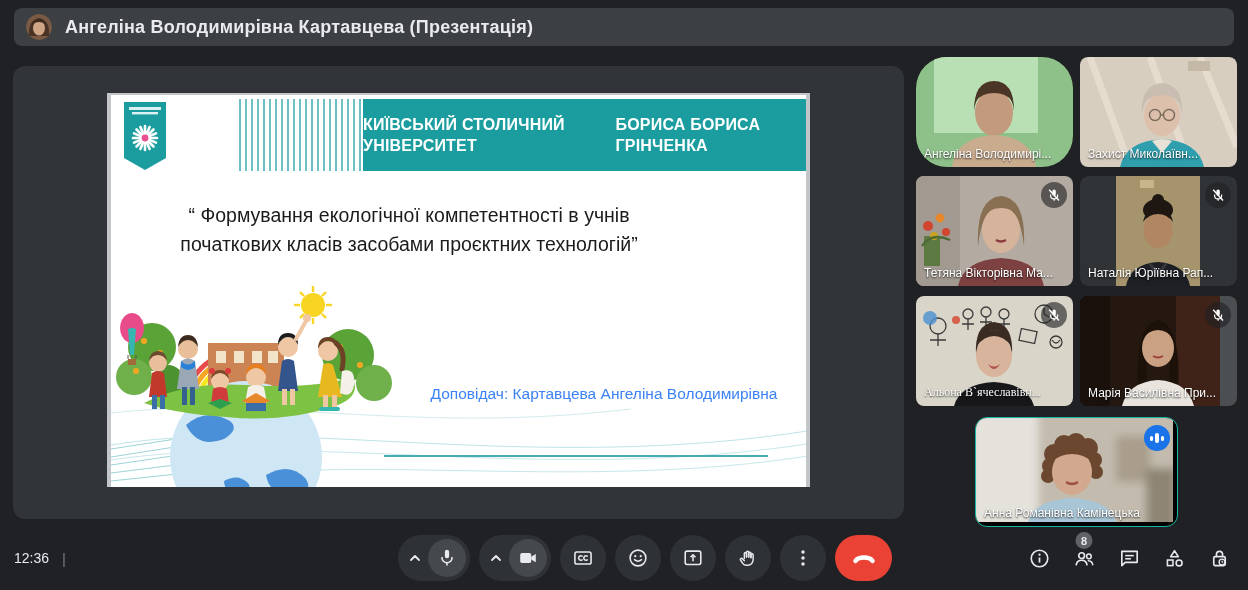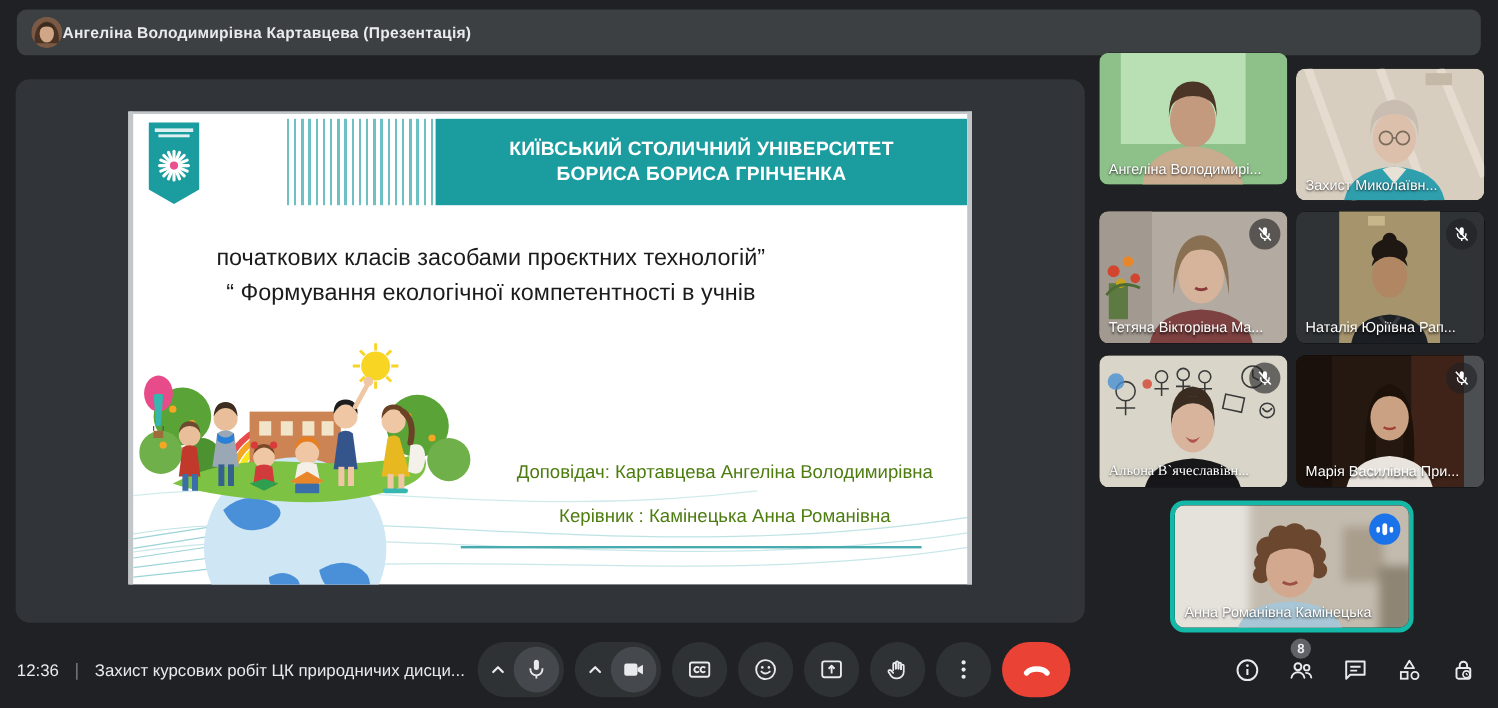--- a/index.html
+++ b/index.html
@@ -5,59 +5,59 @@
   * { margin:0; padding:0; box-sizing:border-box; }
   html,body { width:1248px; height:590px; background:#1f2124; overflow:hidden;
               font-family:"Liberation Sans", sans-serif; }
   .abs { position:absolute; }
 
   
   #top-bar { position:absolute; left:14px; top:8px; width:1220px; height:38px;
              background:#3c4043; border-radius:8px; display:flex; align-items:center; }
   #top-bar .avatar { width:26px; height:26px; border-radius:50%; overflow:hidden;
                      margin-left:12px; flex:0 0 auto; }
-  #top-bar .label { color:#e8eaed; font-size:13px; font-weight:700; 
+  #top-bar .label { color:#e8eaed; font-size:18px; font-weight:700; margin-left:13px;
                     letter-spacing:.2px; }
 
   
   #stage { position:absolute; left:13px; top:66px; width:891px; height:453px;
            background:#313438; border-radius:12px; }
   #slide { position:absolute; left:94px; top:27px; width:703px; height:394px;
            background:#ffffff; overflow:hidden;
            border-left:4px solid #c2c6c9; border-right:4px solid #c2c6c9;
            border-top:2px solid #c2c6c9; }
   #slide .teal-header { position:absolute; left:252px; top:4px; width:443px; height:72px;
-           background:#1b9da0; color:#ffffff; display:flex; flex-direction:column;
+           background:#1b9da0; color:#ffffff; display:flex; flex-direction:row;
            align-items:center; justify-content:center; 
            font-weight:700; font-size:16px; line-height:21px; letter-spacing:.2px; }
   #slide .stripes { position:absolute; left:128px; top:4px; width:124px; height:72px;
            background:repeating-linear-gradient(90deg, rgba(27,157,160,.75) 0 2px, transparent 2px 6px);
            opacity:.85; }
   #slide .logo { position:absolute; left:10px; top:5px; }
   #slide .title-block { position:absolute; left:48px; top:106px; width:500px;
            text-align:center; color:#1b1b1b; font-size:19.5px; line-height:28.5px;
            font-weight:500; }
   #slide .speaker-block { position:absolute; left:283px; top:290px; width:420px;
-           text-align:center; color:#4d7c0f; font-size:15.5px; font-weight:500; }
+           text-align:center; color:#3b82f6; font-size:15.5px; font-weight:500; }
   #slide .speaker-block .line1 { margin-bottom:19px; }
   #slide .speaker-underline { position:absolute; left:273px; top:360px; width:384px;
            height:2px; background:#48abb0; }
   #slide .waves { position:absolute; left:0; top:230px; pointer-events:none; }
 
   
   .tile { position:absolute; width:157px; height:110px; border-radius:8px;
           overflow:hidden; background:#000; cursor:pointer; }
   .tile svg.scene { position:absolute; inset:0; }
   .name-label { position:absolute; left:8px; bottom:6px; color:#ffffff; font-size:12px;
                 font-weight:500; text-shadow:0 1px 2px rgba(0,0,0,.85); white-space:nowrap; }
   .mute-badge { position:absolute; top:6px; right:6px; width:26px; height:26px;
                 border-radius:50%; background:rgba(32,33,36,.62); display:flex;
                 align-items:center; justify-content:center; }
   #active-tile { position:absolute; left:975px; top:417px; width:203px; height:110px;
-                 border:4px solid #14b8a6; border-radius:12px; overflow:hidden;
+                 border:1px solid #14b8a6; border-radius:12px; overflow:hidden;
                  background:#000; cursor:pointer; }
   .speak-badge { position:absolute; top:7px; right:7px; width:26px; height:26px;
                  border-radius:50%; background:#1a73e8; display:flex; align-items:center;
                  justify-content:center; gap:2px; }
   .speak-badge i { display:block; width:3.4px; border-radius:2px; background:#fff; }
   .speak-badge i:nth-child(1){ height:5px; } .speak-badge i:nth-child(2){ height:10px; }
   .speak-badge i:nth-child(3){ height:5px; }
 
   
   #bottom-left { position:absolute; left:14px; top:530px; height:56px; display:flex;
@@ -120,22 +120,22 @@
     </svg>
 
     <div class="stripes"></div>
 
     <div class="teal-header">
       <span>КИЇВСЬКИЙ СТОЛИЧНИЙ УНІВЕРСИТЕТ</span>
       <span>БОРИСА БОРИСА ГРІНЧЕНКА</span>
     </div>
 
     <div class="title-block">
+      <div>“ Формування екологічної компетентності в учнів</div>
       <div>початкових класів засобами проєктних технологій”</div>
-      <div>“ Формування екологічної компетентності в учнів</div>
     </div>
 
     <svg class="waves" width="703" height="164" viewBox="0 0 703 164">
       <g fill="none" stroke="#49b0b5" stroke-width="1">
         <path d="M0,120 C180,90 420,150 703,105" opacity=".35"></path>
         <path d="M0,135 C200,105 430,160 703,118" opacity=".3"></path>
         <path d="M60,164 C200,120 460,170 703,130" opacity=".3"></path>
         <path d="M0,88 C160,70 300,110 520,84" opacity=".25"></path>
         <g opacity=".55">
           <path d="M0,140 L150,118"></path>
@@ -250,27 +250,26 @@
           <rect x="216" y="110" width="5" height="14" fill="#efc7a4"></rect>
         <path d="M205,124 h8 M214,124 h8" stroke="#35b6b0" stroke-width="4"></path>
       </g>
 
       <ellipse cx="96" cy="28" rx="16" ry="7" fill="#ffffff"></ellipse>
       <ellipse cx="170" cy="36" rx="14" ry="6" fill="#ffffff"></ellipse>
     </svg>
 
     <div class="speaker-block">
       <div class="line1">Доповідач: Картавцева Ангеліна Володимирівна</div>
-      <div class="line2">Керівник : Камінецька Анна Романівна</div>
     </div>
     <div class="speaker-underline"></div>
   </div>
 </div>
 
-<div class="tile" style="left:916px; top:44px;">
+<div class="tile" style="left:916px; top:57px;border-radius:31px;">
   <svg class="scene" width="157" height="110" viewBox="0 0 157 110" preserveAspectRatio="xMidYMid slice">
     <rect width="157" height="110" fill="#8ec08a"></rect>
     <rect x="18" y="0" width="104" height="76" fill="#b9e0b4"></rect>
     <path d="M58,54 Q58,24 78,24 Q98,24 98,54 Q96,34 78,33 Q60,34 58,54 Z" fill="#4a3526"></path>
     <ellipse cx="78" cy="56" rx="19" ry="23" fill="#c49a7e"></ellipse>
     <path d="M60,44 Q62,30 78,30 Q94,30 96,44 Q90,36 78,36 Q66,36 60,44 Z" fill="#4a3526"></path>
     <path d="M36,110 Q40,80 78,78 Q116,80 120,110 Z" fill="#c9ab8e"></path>
   </svg>
   <span class="name-label">Ангеліна Володимирі...</span>
 </div>
@@ -445,21 +444,20 @@
   <span class="speak-badge">
       <i></i>
       <i></i>
       <i></i>
     </span>
 </div>
 
 <div id="bottom-left">
   <span>12:36</span>
   <span class="divider">|</span>
-  <span>Захист курсових робіт ЦК природничих дисци...</span>
 </div>
 
 <div id="controls">
   <div class="ctl-pill">
     <span class="chev">
       <svg width="16" height="16" viewBox="0 0 16 16">
           <polyline points="4,10 8,6 12,10" fill="none" stroke="#e8eaed" stroke-width="1.8" stroke-linecap="round" stroke-linejoin="round"></polyline>
         </svg>
     </span>
     <span class="circle">

